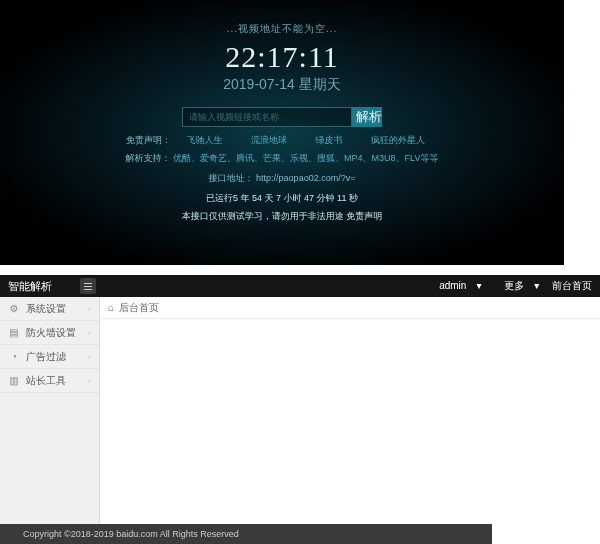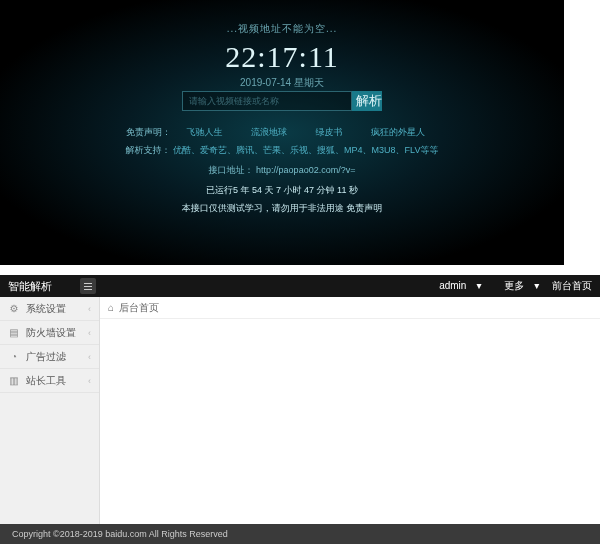--- a/index.html
+++ b/index.html
@@ -9,22 +9,22 @@
 .hero {
   width: 564px;
   height: 265px;
   background: radial-gradient(ellipse at center, #0a3a45 0%, #051a22 40%, #000 78%);
   color: #8fc4cf;
   text-align: center;
   padding-top: 22px;
 }
 .tagline { font-size: 10px; letter-spacing: 1px; color: #6aa5b0; }
 .clock { font-size: 30px; color: #dff5f8; font-family: Georgia, serif; margin: 4px 0 2px; letter-spacing: 1px; }
-.date { font-size: 10px; color: #6aa5b0; margin-bottom: 0; }
-.searchbar { display: inline-flex; margin-bottom: 10px; }
+.date { font-size: 14px; color: #6aa5b0; margin-bottom: 12px; }
+.searchbar { display: inline-flex; margin-bottom: 2px; }
 .searchbar input {
   width: 170px; height: 20px;
   background: rgba(0,0,0,0.3);
   border: 1px solid #2b6470;
   color: #6aa5b0;
   font-size: 9px;
   padding: 0 6px;
   outline: none;
 }
 .searchbar input::placeholder { color: #3a6872; }
@@ -73,22 +73,22 @@
 }
 .menuitem .icon { width: 12px; text-align: center; color: #888; font-size: 10px; }
 .menuitem .lbl { flex: 1; margin-left: 6px; font-size: 10px; }
 .menuitem .chev { color: #bbb; font-size: 9px; }
 
 .content { flex: 1; background: #fff; padding: 0; }
 .tabbar { height: 22px; display: flex; align-items: center; padding: 0 8px; color: #666; border-bottom: 1px solid #eee; }
 .tabbar .home-icon { margin-right: 5px; font-size: 10px; }
 
 .footer {
-  width: 600px; height: 20px; background: #3a3a3a; color: #ccc;
-  font-size: 9px; display: flex; align-items: center; padding: 0 12px;
+  width: 492px; height: 20px; background: #3a3a3a; color: #ccc;
+  font-size: 9px; display: flex; align-items: center; padding: 0 23px;
 }
 </style>
 </head>
 <body>
 
 <div class="hero">
   <div class="tagline">...视频地址不能为空...</div>
   <div class="clock">22:17:11</div>
   <div class="date">2019-07-14 星期天</div>
   <div class="searchbar">

